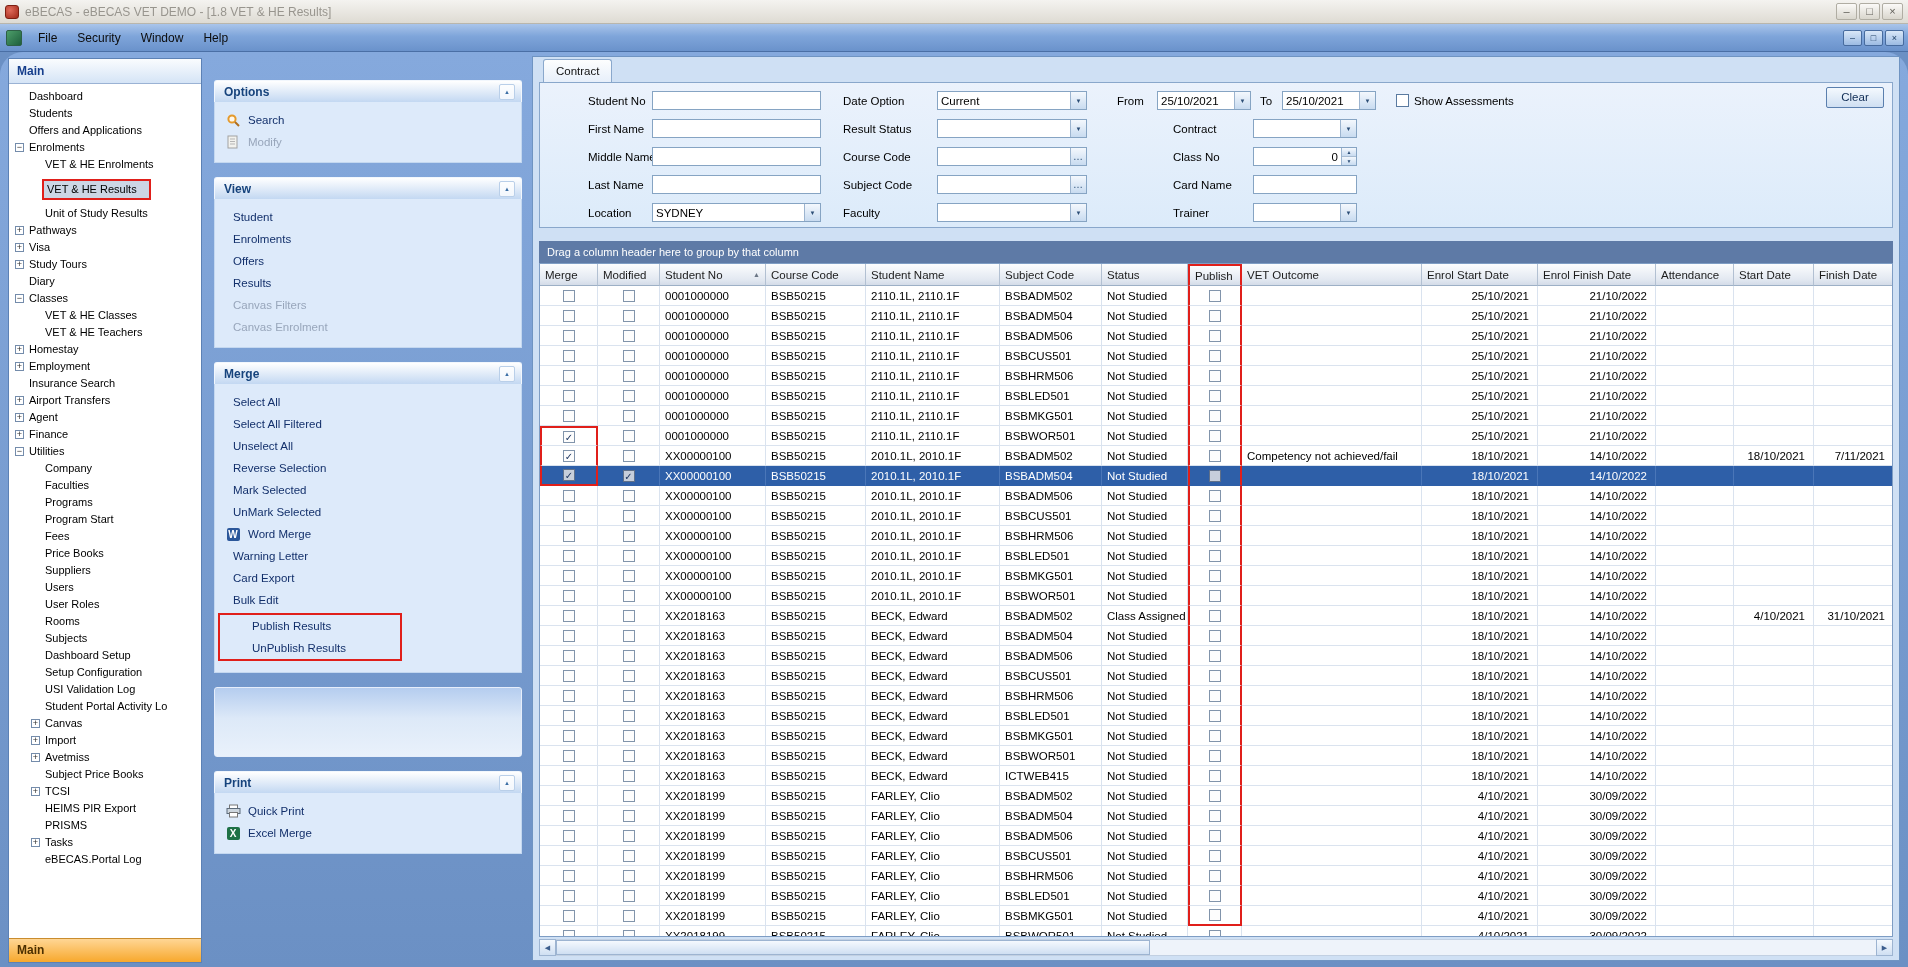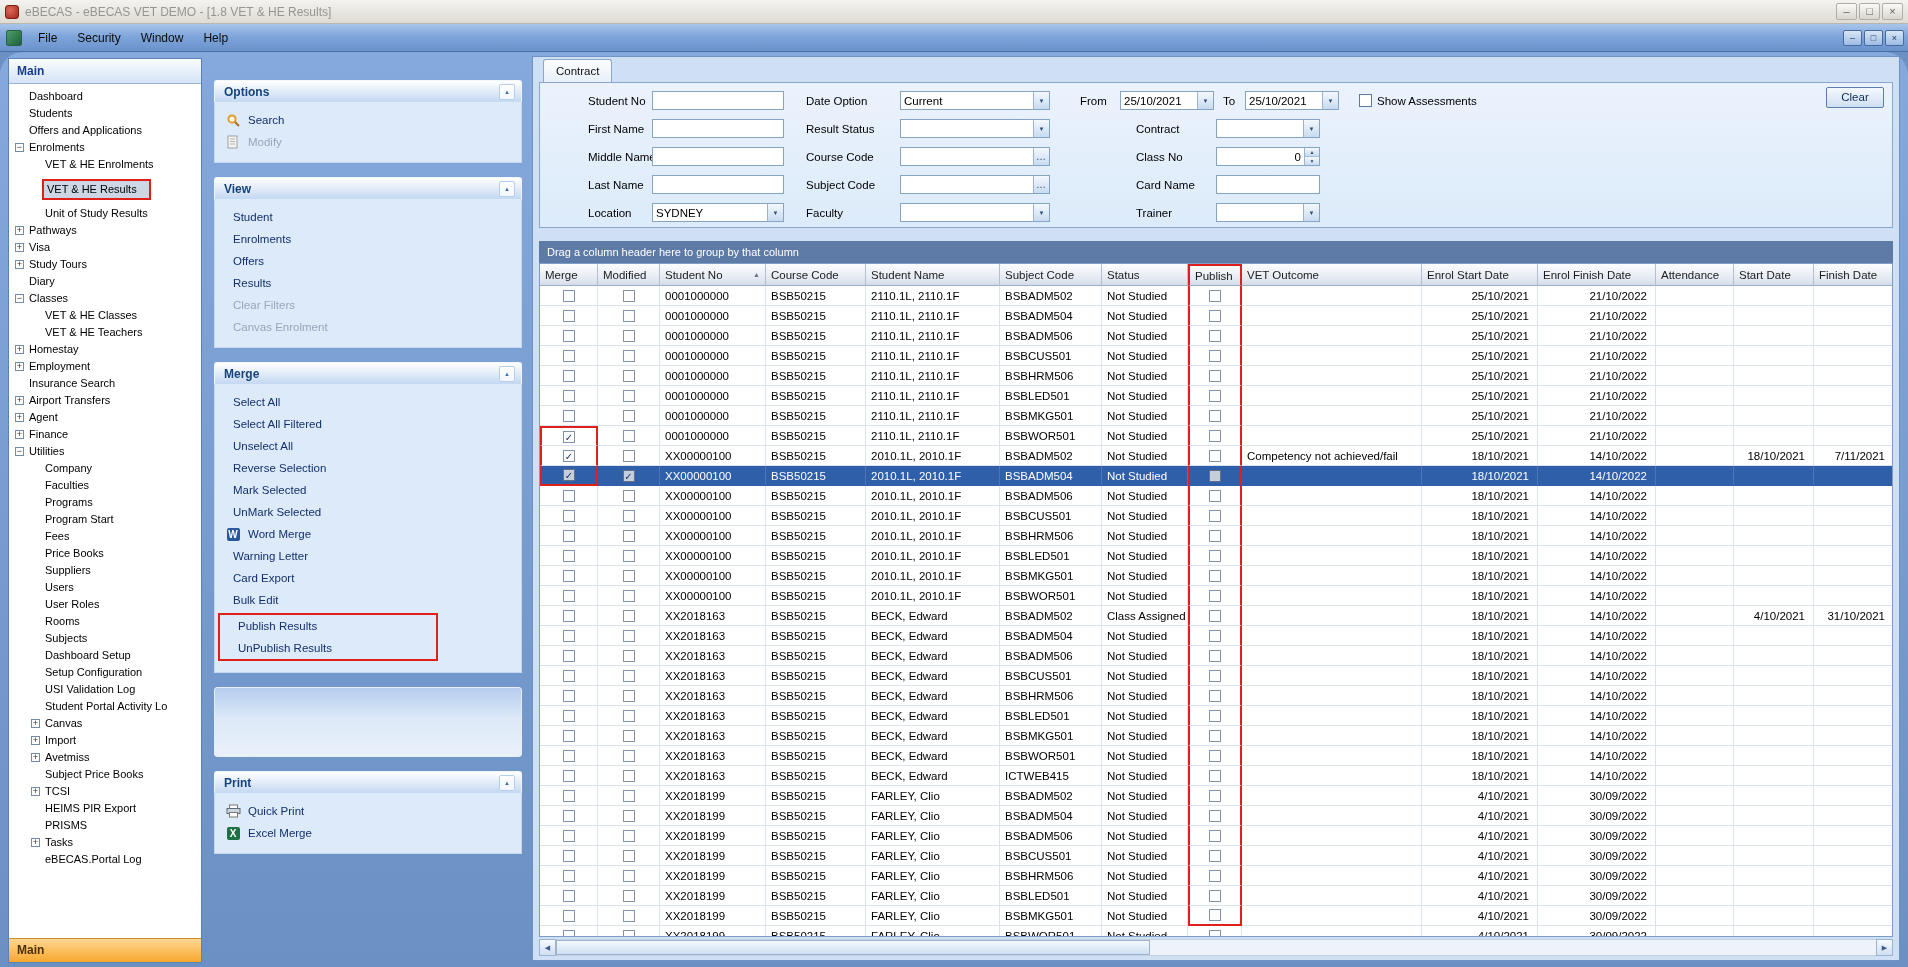--- a/index.html
+++ b/index.html
@@ -65,40 +65,40 @@
     border:1px solid #b9cfe9; color:#3a6ea5; font-size:6px; line-height:14px; text-align:center; cursor:pointer; }
   .panel-body { background:#ddeafa; border:1px solid #c4d8f0; border-top:none; padding:7px 0 9px; }
   .action-item { height:22px; display:flex; align-items:center; padding-left:18px; font-size:11.5px;
     color:#13306b; cursor:pointer; white-space:nowrap; }
   .action-item.disabled { color:#98a6bb; cursor:default; }
   .action-item .action-icon { width:16px; height:14px; margin-right:7px; margin-left:-8px; flex:none;
     display:flex; align-items:center; justify-content:center; }
   .lettericon { display:inline-block; width:13px; height:13px; color:#fff; font-size:10px; font-weight:bold;
     line-height:13px; text-align:center; border-radius:2px; }
   .red-frame { border:2px solid #e01f1a; margin:2px 0 2px 3px; }
-  .red-frame.frame-publish { width:220px; }
+  .red-frame.frame-publish { width:184px;padding-left:14px; }
   .red-frame.frame-apply { width:152px; }
   .empty-panel { height:70px; margin-bottom:14px; border:1px solid #e6eefb; border-radius:3px;
     background:linear-gradient(#b5cdef,#dde9f8 45%,#e9f1fb); }
 
   
   .content { position:absolute; left:532px; top:4px; width:1368px; height:905px;
     background:#cfe0f4; border:1px solid #6f94c2; }
   .tab-row { position:absolute; left:0; top:0; right:0; height:25px; }
   .tab { position:absolute; left:10px; top:2px; height:23px; min-width:58px; padding:0 12px;
     text-align:center; line-height:22px; font-size:11.5px; color:#111;
     background:linear-gradient(#fdfefe,#e7effa); border:1px solid #8aa8cc; border-bottom:none;
     border-radius:3px 3px 0 0; cursor:default; }
 
   .filter-panel { position:absolute; left:6px; right:6px; top:25px; height:146px;
     background:linear-gradient(#ebf2fc,#dcebfa); border:1px solid #89a7cb; }
   .frow { display:flex; align-items:center; height:21px; margin-top:7px; padding-left:48px; }
   .fld { display:flex; align-items:center; }
   .flabel { font-size:11.5px; color:#000; white-space:nowrap; }
-  .fld.s0 .flabel{width:64px} .fld.s0 .fctrl{width:132px}
+  .fld.s0 .flabel{width:64px} .fld.s0 .fctrl{width:169px}
   .fld.s1{margin-left:22px} .fld.s1 .flabel{width:94px} .fld.s1 .fctrl{width:150px}
   .fld.s2{margin-left:86px} .fld.s2 .flabel{width:80px} .fld.s2 .fctrl{width:104px}
   .fld.sFrom{margin-left:30px} .fld.sFrom .flabel{width:40px} .fld.sFrom .fctrl{width:94px}
   .fld.sTo{margin-left:9px} .fld.sTo .flabel{width:22px} .fld.sTo .fctrl{width:94px}
   .fld.sChk{margin-left:20px}
   .fctrl { height:19px; background:#fff; border:1px solid #86a4c3; display:flex; align-items:center; overflow:hidden; }
   .fval { flex:1; font-size:11.5px; padding:0 3px; white-space:nowrap; overflow:hidden; }
   .fctrl.spinner .fval { text-align:right; }
   .dropbtn { width:16px; height:100%; flex:none; background:linear-gradient(#f4f8fd,#c8dbf0);
     border-left:1px solid #9cb4cf; font-size:6px; color:#2d4f77;
@@ -406,21 +406,21 @@
             <div class="action-item">
               <span class="action-label">Enrolments</span>
             </div>
             <div class="action-item">
               <span class="action-label">Offers</span>
             </div>
             <div class="action-item">
               <span class="action-label">Results</span>
             </div>
             <div class="action-item disabled">
-              <span class="action-label">Clear Filters</span>
+              <span class="action-label">Canvas Filters</span>
             </div>
             <div class="action-item disabled">
               <span class="action-label">Canvas Enrolment</span>
             </div>
           </div>
         </div>
         <div class="panel">
           <div class="panel-header">
             <span class="panel-title">Merge</span>
             <span class="chevron">▲</span>

